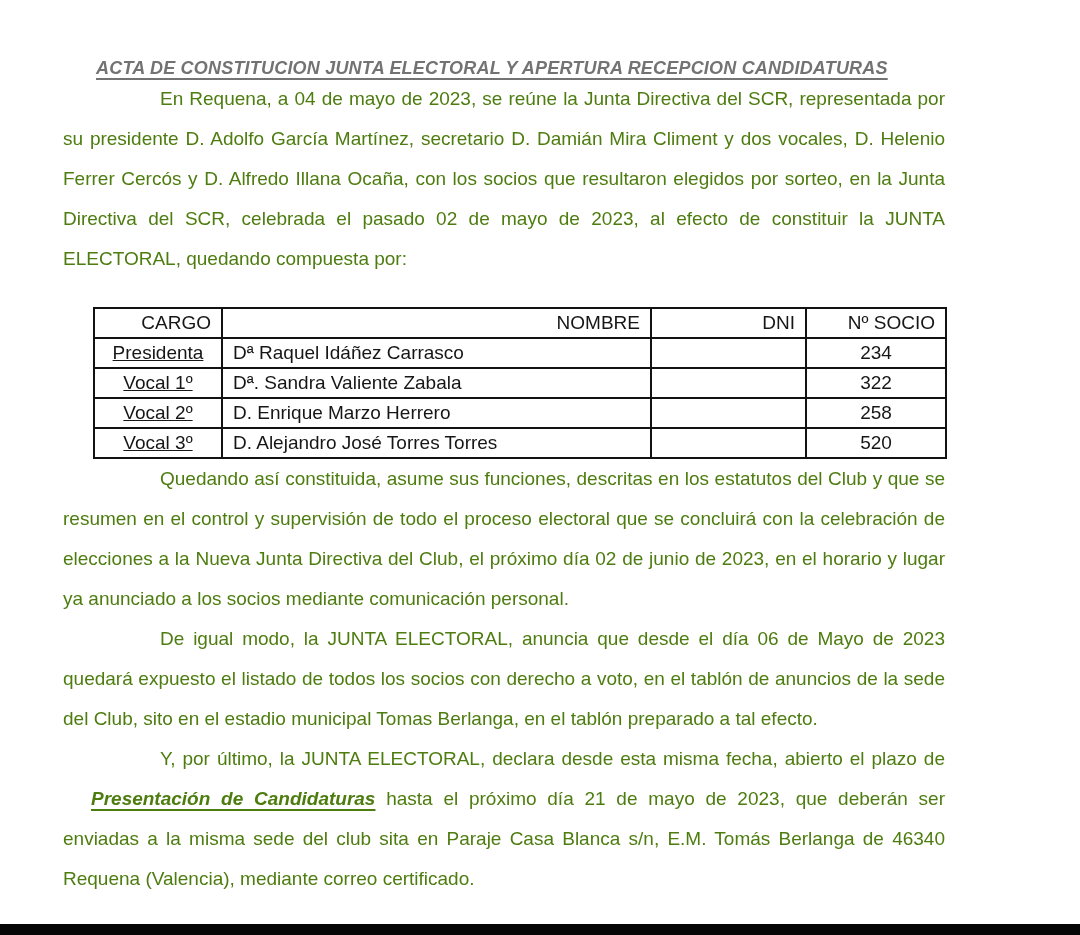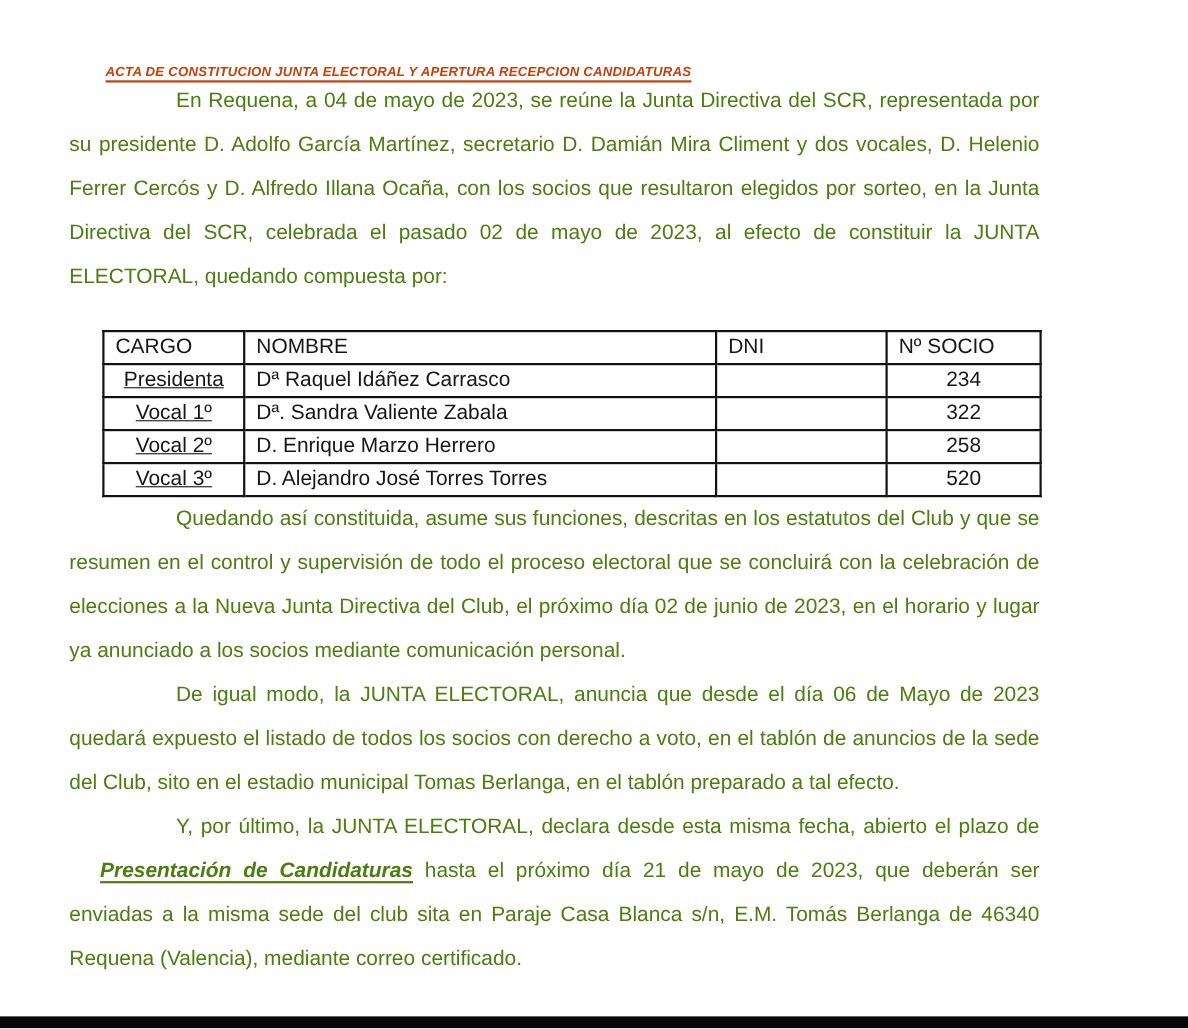--- a/index.html
+++ b/index.html
@@ -17,28 +17,28 @@
     color: #1c1c1c;
   }
   .content {
     position: absolute;
     left: 63px;
     top: 0;
     width: 882px;
   }
   .doc-title {
     margin: 58px 0 0 33px;
-    font-size: 12px;
+    font-size: 18px;
     font-weight: 700;
     font-style: italic;
     text-decoration: underline;
     text-decoration-thickness: 2px;
     text-underline-offset: 4px;
     letter-spacing: 0.2px;
-    color: #c2410c;
+    color: #737373;
   }
   p.body-par {
     margin: 0;
     font-size: 19px;
     line-height: 40px;
     text-align: justify;
     text-indent: 97px;
     color: #4d7c0f;
   }
   .par-1 { margin-top: 66px; }
@@ -64,21 +64,21 @@
   table.members th,
   table.members td {
     border: 2px solid #121212;
     height: 26px;
     padding: 1px 10px;
     overflow: hidden;
     white-space: nowrap;
   }
   table.members th {
     font-weight: 400;
-    text-align: left;
+    text-align: right;
   }
   td.c-cargo  { text-align: center; text-decoration: underline; }
   td.c-nombre { text-align: left; padding-left: 13px; }
   td.c-dni    { text-align: center; }
   td.c-socio  { text-align: center; }
   .bottom-bar {
     position: absolute;
     left: 0;
     right: 0;
     bottom: 0;

